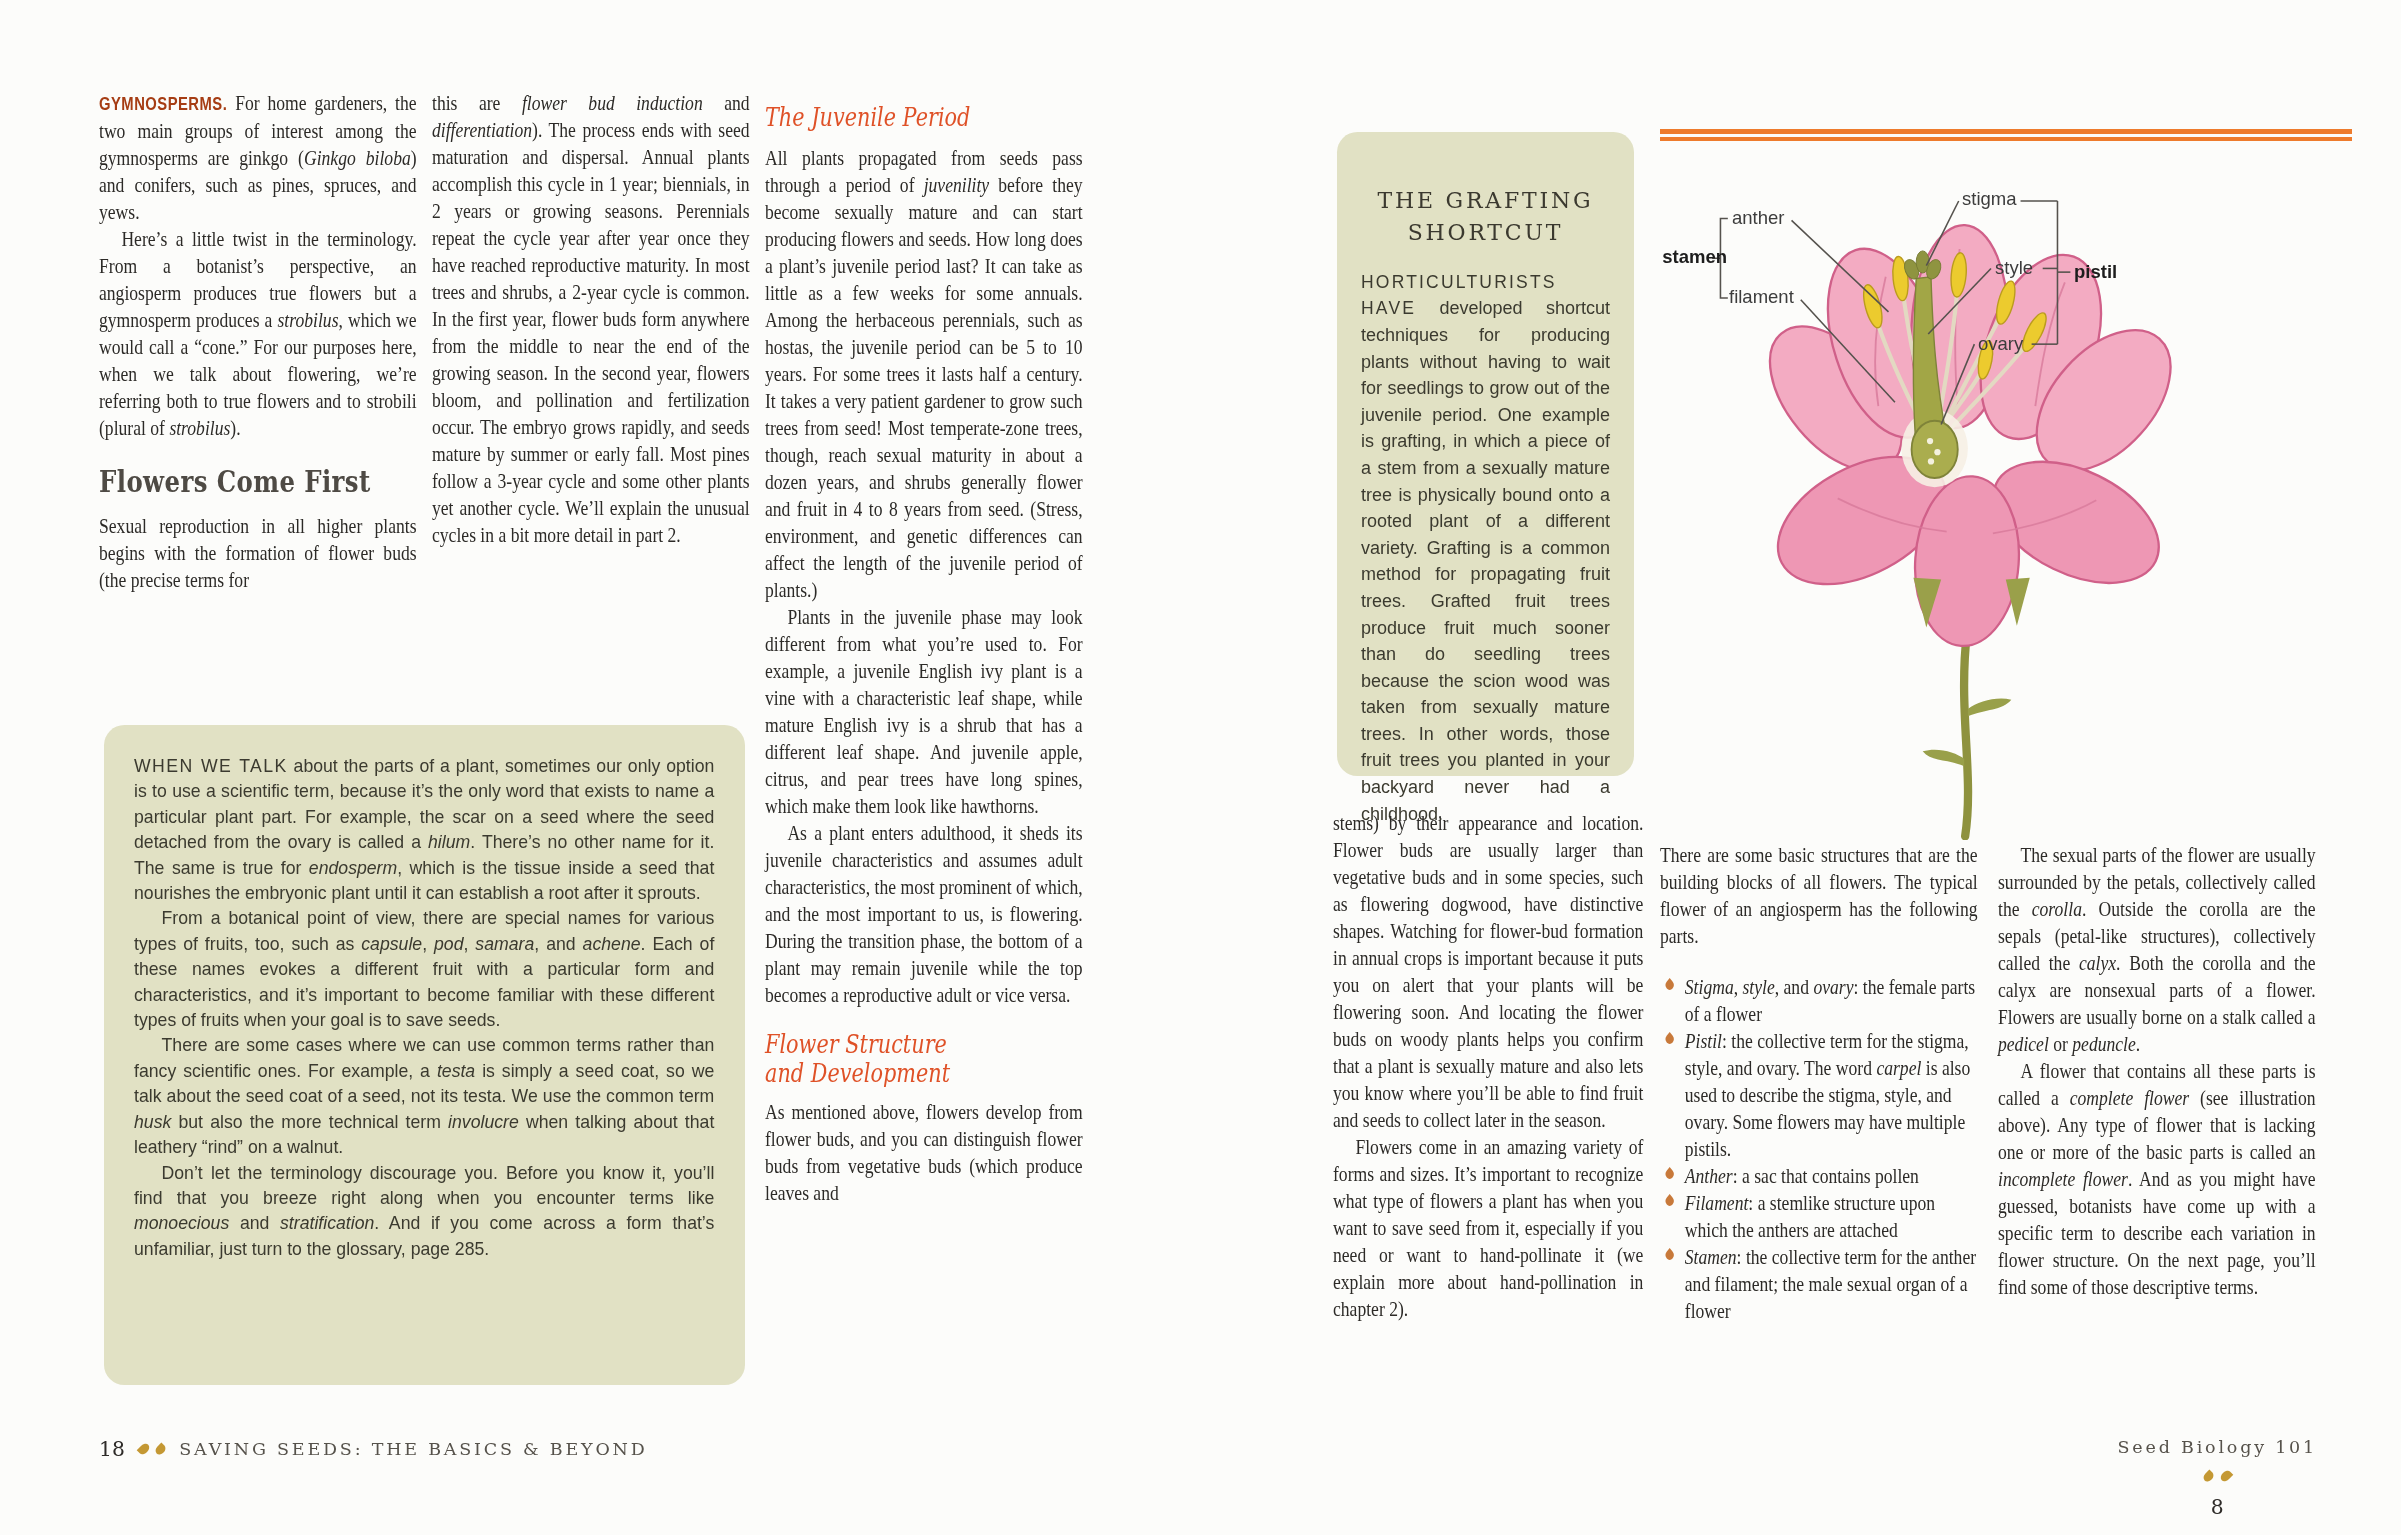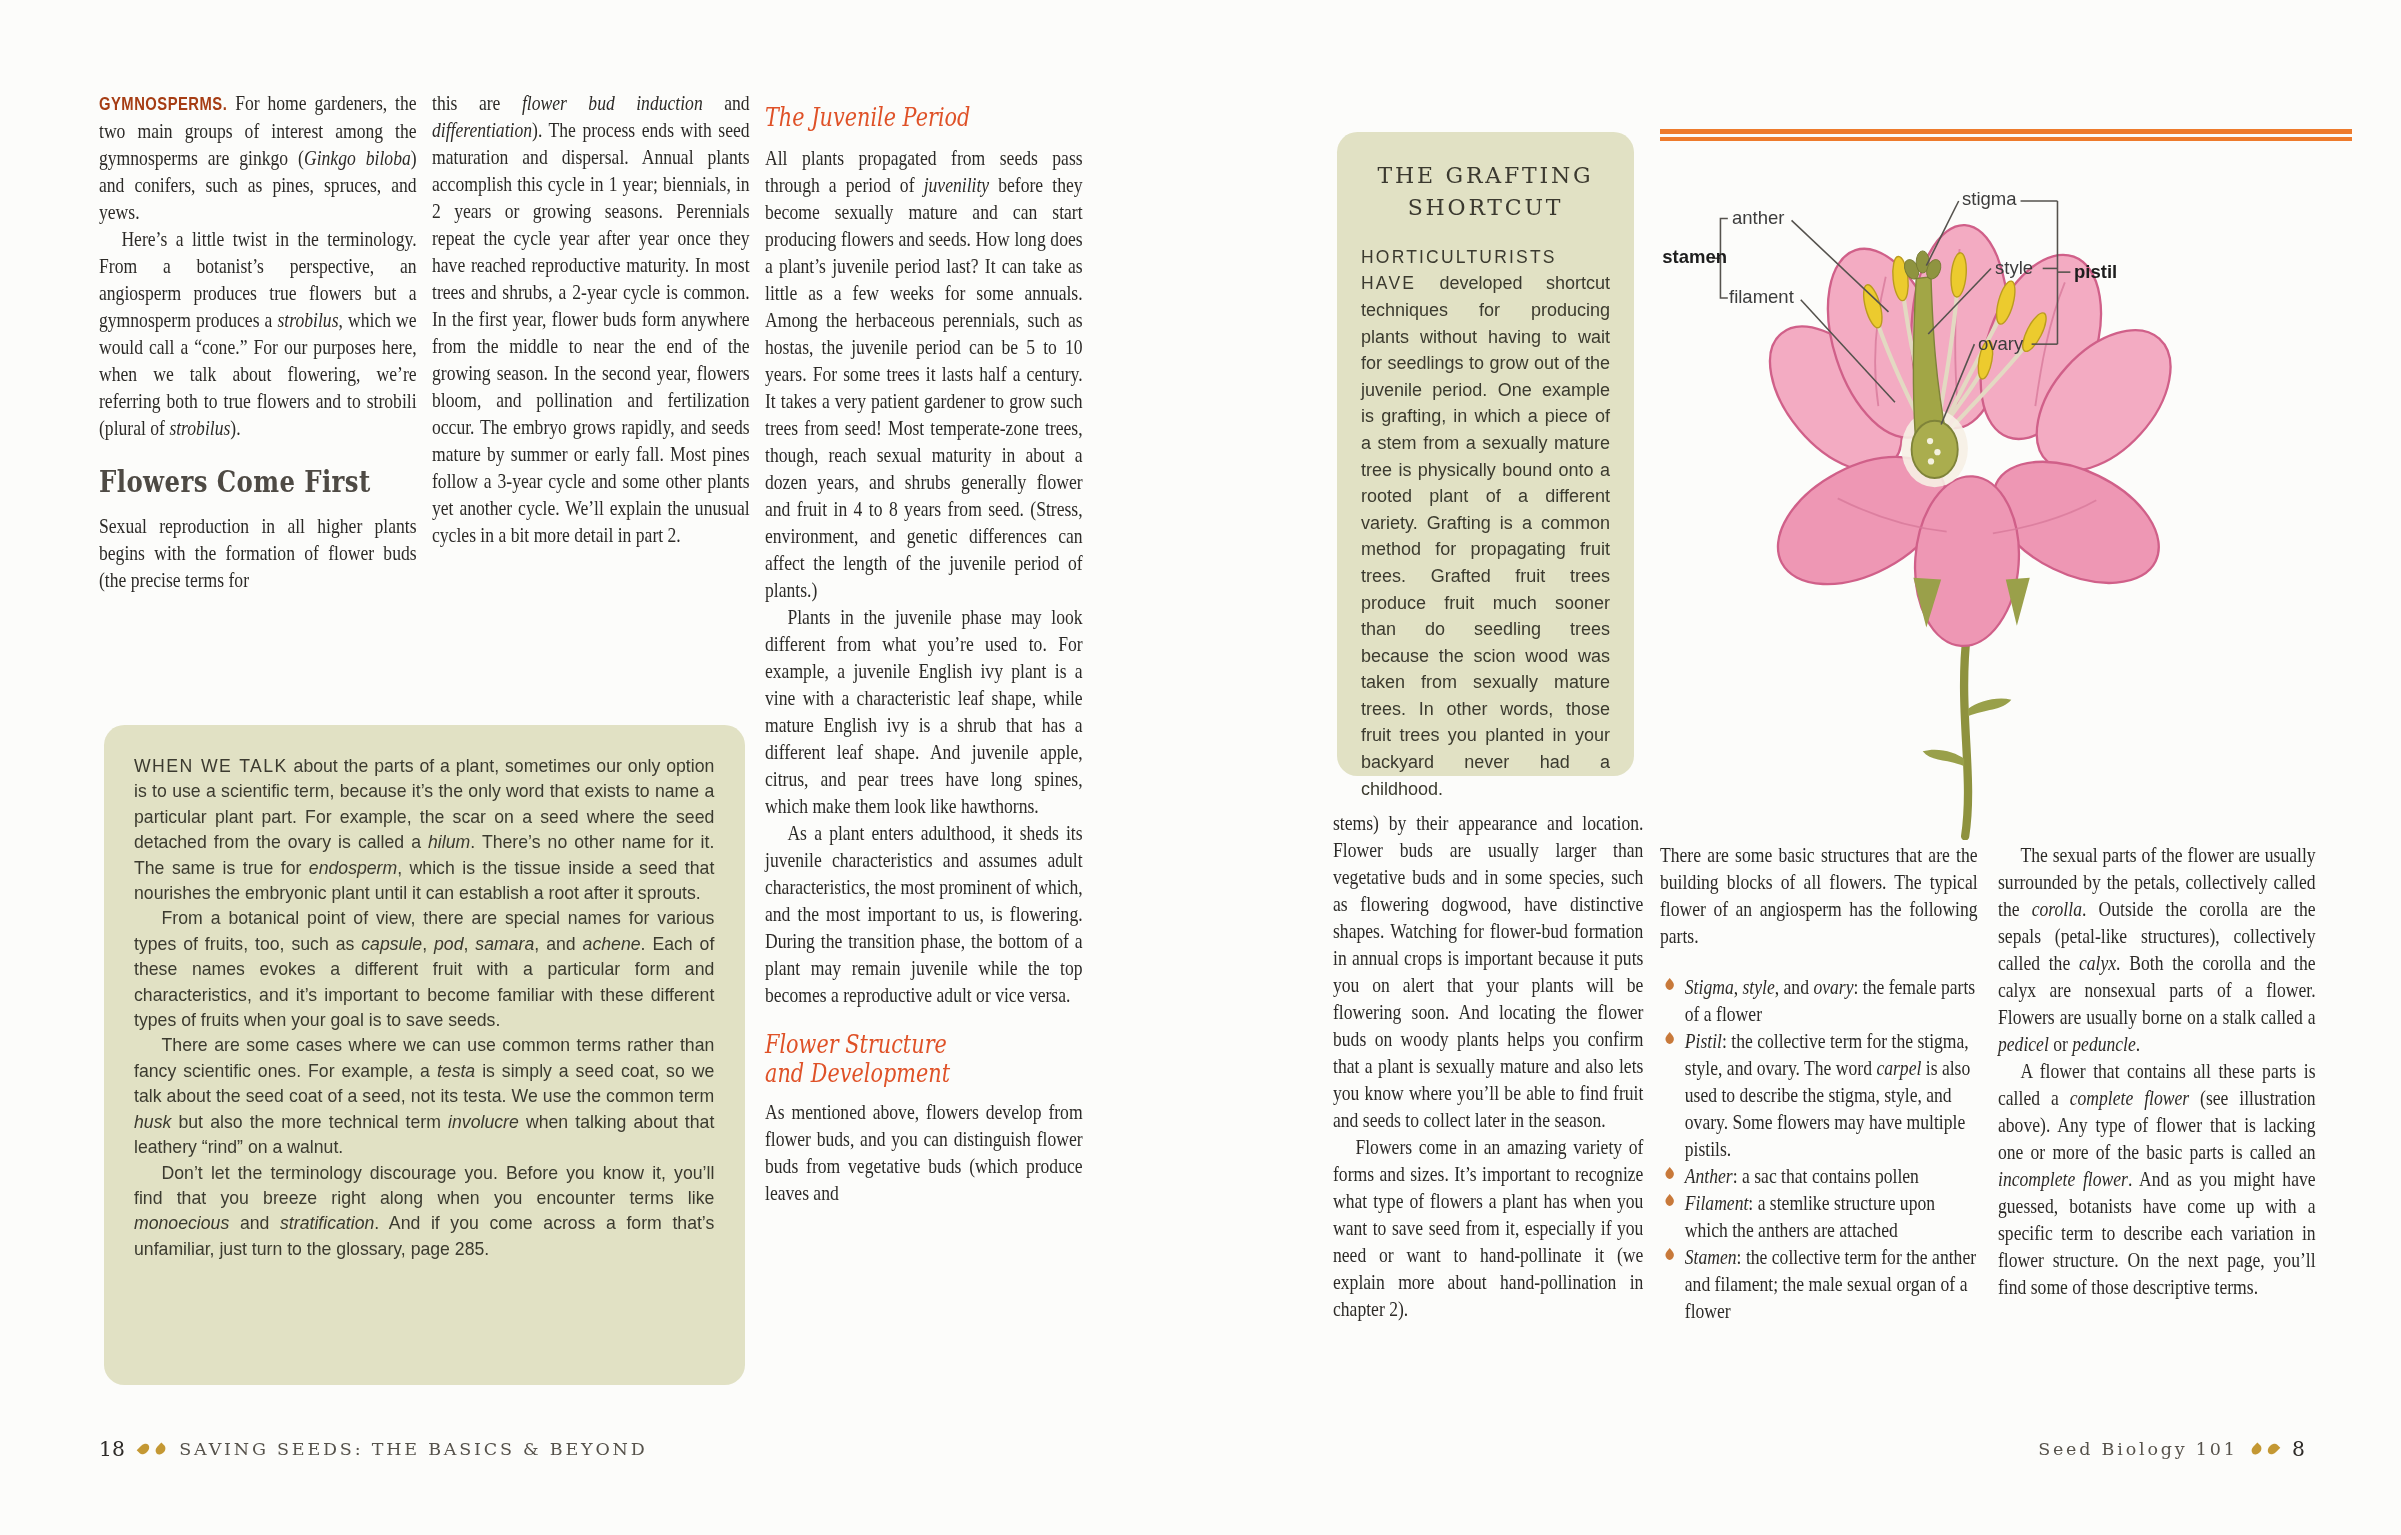--- a/index.html
+++ b/index.html
@@ -37,21 +37,21 @@
   }
   #fancy-body{
     margin:28px 29.6px 0 29.6px;width:624px;transform:scaleX(0.93);transform-origin:0 0;
     font-family:"Liberation Sans",sans-serif;font-size:19px;line-height:25.4px;
     color:#3b3a2f;text-align:justify;
   }
   #fancy-body .para{margin:0;}
   #fancy-body .indent{text-indent:29.6px;}
   .caps-lead{letter-spacing:1.5px;}
   #graft-box{left:1337px;top:132px;width:297px;height:644px;}
-  #graft-title{margin:28px 13px 0;font-size:22px;letter-spacing:2.8px;line-height:1.45;}
+  #graft-title{margin:53px 13px 0;font-size:22px;letter-spacing:2.8px;line-height:1.45;}
   #graft-body{
     margin:20px 24px 0;font-family:"Liberation Sans",sans-serif;font-size:18px;
     line-height:26.6px;color:#3b3a2f;text-align:justify;
   }
   .gb-lead{letter-spacing:2.2px;font-size:17.5px;}
   
   #diagram{position:absolute;left:1653px;top:129px;width:700px;height:711px;}
   .rulebar{position:absolute;left:6.5px;right:0.9px;background:#ee7b2c;height:4.6px;}
   #rule-1{top:0;}
   #rule-2{top:8.3px;height:3.7px;}
@@ -78,21 +78,21 @@
   .bullets li{position:relative;padding-left:31px;margin:0;}
   .bullet-drop{
     position:absolute;left:7.4px;top:7.4px;width:10.2px;height:10.2px;background:#c8793a;
     border-radius:0 50% 50% 50%;transform:rotate(45deg);
   }
   
   .footer{
     position:absolute;top:1437px;display:flex;align-items:center;gap:13px;
   }
   #footer-left{left:99px;}
-  #footer-right{right:96px;}
+  #footer-right{right:84px;flex-direction:column;}
   .pagenum{font-family:"DejaVu Serif",serif;font-size:20.3px;color:#2e2b28;}
   .footer-title{
     font-family:"DejaVu Serif",serif;font-size:17.5px;letter-spacing:2.8px;color:#56524b;
     white-space:nowrap;
   }
   .seedicons{display:flex;align-items:center;gap:5.5px;}
   .seed{background:#c49833;display:inline-block;}
   .seed-h-left{width:12px;height:12px;border-radius:0 50% 50% 50%;transform:rotate(-45deg) scaleY(0.72);}
   .seed-h-right{width:12px;height:12px;border-radius:0 50% 50% 50%;transform:rotate(135deg) scaleY(0.72);}
   .seed-drop{width:11px;height:11px;border-radius:0 50% 50% 50%;transform:rotate(45deg) scaleX(0.78);}

